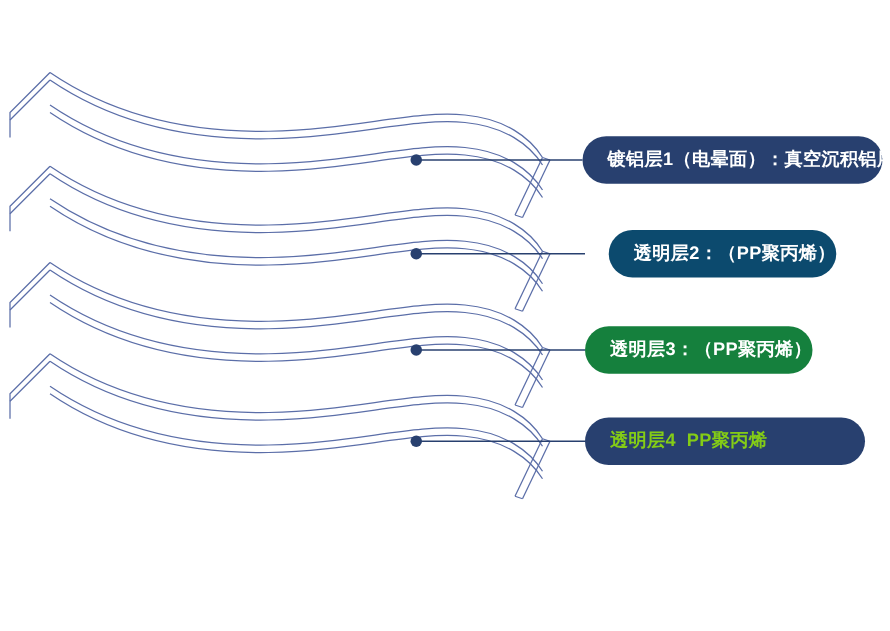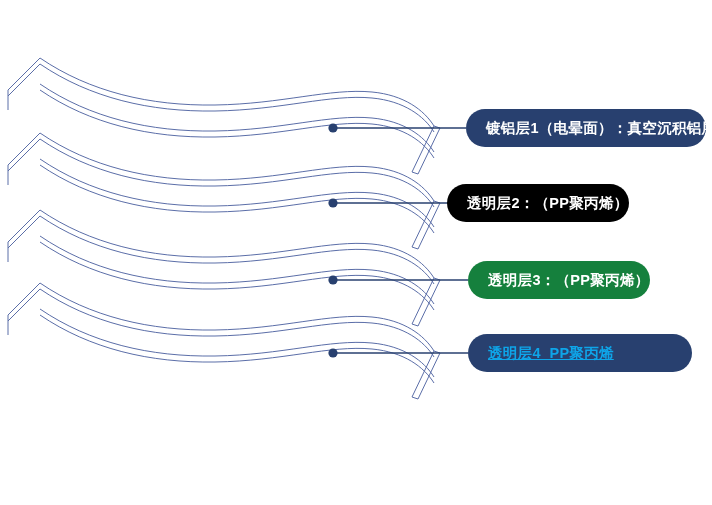--- a/index.html
+++ b/index.html
@@ -73,23 +73,23 @@
       <circle cx="333" cy="203" r="4.6" fill="#28406F"></circle>
       <line x1="333" y1="280" x2="468" y2="280" stroke="#28406F" stroke-width="1.3"></line>
       <circle cx="333" cy="280" r="4.6" fill="#28406F"></circle>
       <line x1="333" y1="353" x2="468" y2="353" stroke="#28406F" stroke-width="1.3"></line>
       <circle cx="333" cy="353" r="4.6" fill="#28406F"></circle>
     </svg>
 
   <div class="label-pill" id="pill-0" style="left: 466px; top: 109px; width: 240px; height: 38px; background: rgb(40, 64, 111); color: rgb(255, 255, 255);">
     <span class="pill-text">镀铝层1（电晕面）：真空沉积铝层</span>
   </div>
-  <div class="label-pill" id="pill-1" style="left: 447px; top: 184px; width: 182px; height: 38px; background: #000000; color: rgb(255, 255, 255);">
+  <div class="label-pill" id="pill-1" style="left: 487px; top: 184px; width: 182px; height: 38px; background: #0c4a6e; color: rgb(255, 255, 255);">
     <span class="pill-text">透明层2：（PP聚丙烯）</span>
   </div>
   <div class="label-pill" id="pill-2" style="left: 468px; top: 261px; width: 182px; height: 38px; background: #15803d; color: rgb(255, 255, 255);">
     <span class="pill-text">透明层3：（PP聚丙烯）</span>
   </div>
-  <div class="label-pill" id="pill-3" style="left: 468px; top: 334px; width: 224px; height: 38px; background: rgb(40, 64, 111); color: #0ea5e9; text-decoration: underline;">
+  <div class="label-pill" id="pill-3" style="left: 468px; top: 334px; width: 224px; height: 38px; background: rgb(40, 64, 111); color: #84cc16;">
     <span class="pill-text">透明层4  PP聚丙烯</span>
   </div>
 
 </div>
 
 </body></html>

